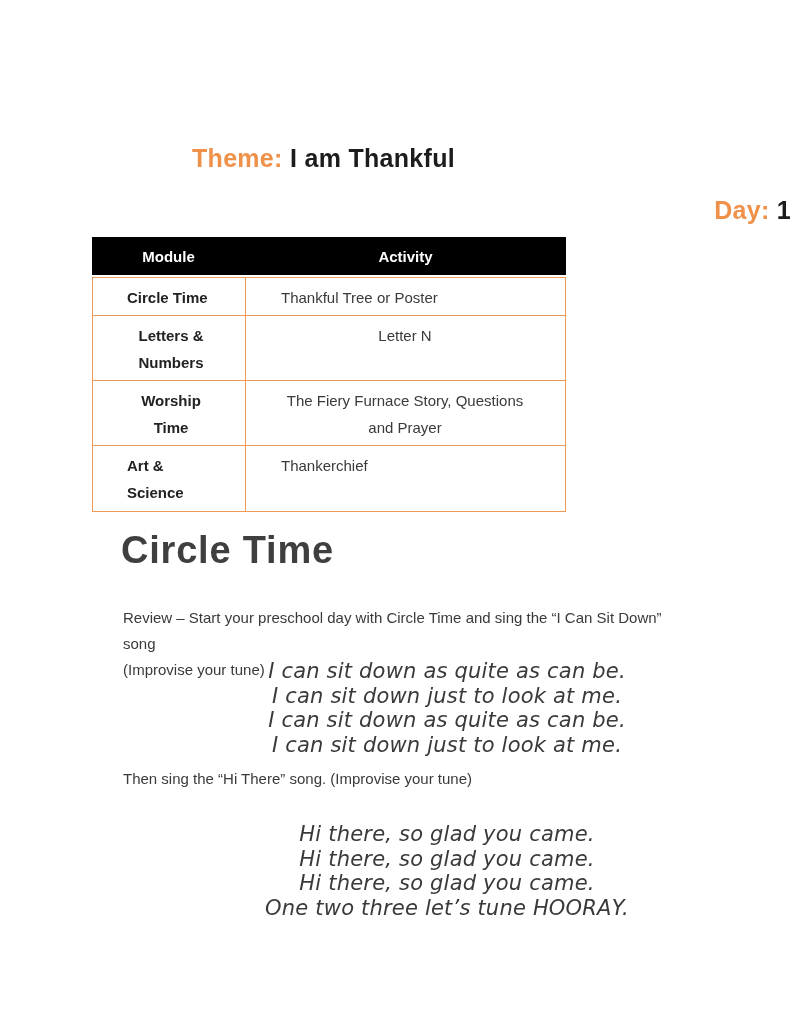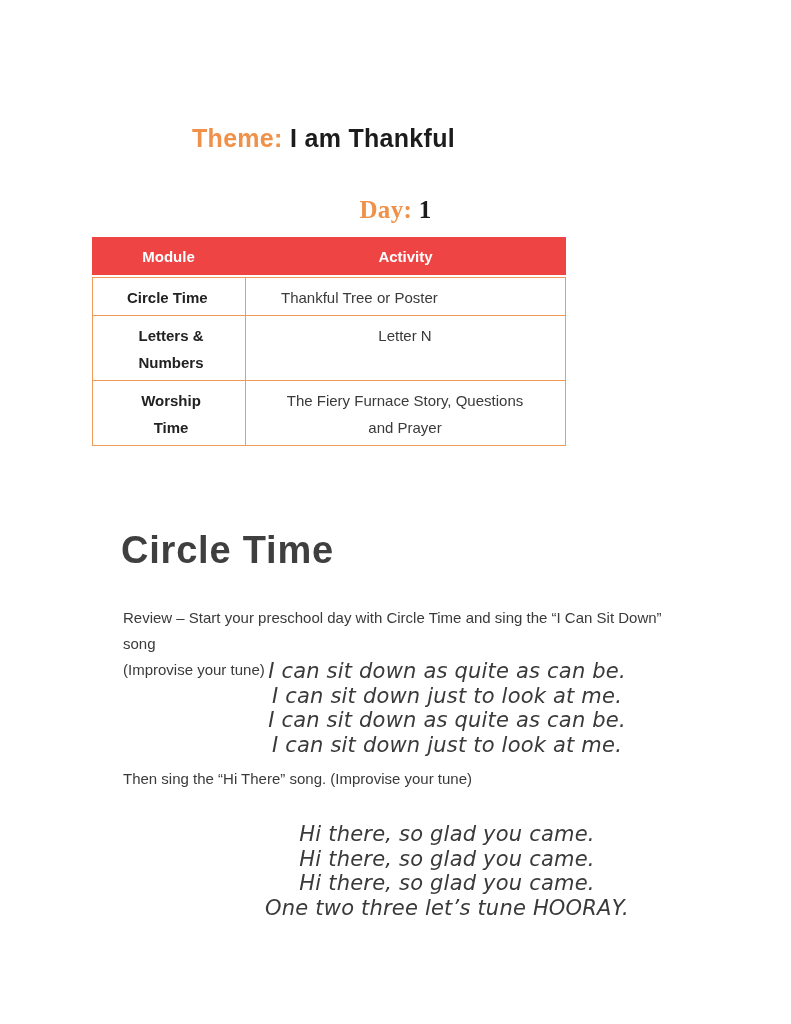--- a/index.html
+++ b/index.html
@@ -15,53 +15,52 @@
   #page {
     position: relative;
     width: 791px;
     height: 1024px;
     background: #ffffff;
   }
 
   
   .doc-title {
     position: absolute;
-    top: 124px;
+    top: 144px;
     left: 0;
     width: 647px;
     text-align: center;
     font-size: 25px;
     font-weight: bold;
     letter-spacing: 0.3px;
     color: #1c1c1c;
   }
   .doc-title .accent, .day-title .accent { color: #f0914a; }
   .day-title {
     position: absolute;
     top: 196px;
     left: 0;
     width: 791px;
-    text-align: center;
+    text-align: right;
     font-size: 25px;
     font-weight: bold;
     letter-spacing: 0.3px;
     color: #1c1c1c;
-    font-family: Liberation Serif, serif;
   }
 
   
   .schedule {
     position: absolute;
     left: 92px;
     top: 237px;
     width: 474px;
   }
   .schedule-header {
     display: flex;
-    background: #ef4444;
+    background: #000000;
     height: 38px;
     margin-bottom: 2px;
   }
   .schedule-header .hcell {
     display: flex;
     align-items: center;
     justify-content: center;
     color: #ffffff;
     font-weight: bold;
     font-size: 15px;
@@ -167,20 +166,24 @@
           <td class="activity-cell">Thankful Tree or Poster</td>
         </tr>
         <tr class="row-tall">
           <td class="module-cell">Letters &amp; Numbers</td>
           <td class="activity-cell">Letter N</td>
         </tr>
         <tr class="row-tall">
           <td class="module-cell">Worship Time</td>
           <td class="activity-cell">The Fiery Furnace Story, Questions and Prayer</td>
         </tr>
+        <tr class="row-last">
+          <td class="module-cell">Art &amp; Science</td>
+          <td class="activity-cell">Thankerchief</td>
+        </tr>
       </tbody>
     </table>
   </div>
 
   <div class="section-heading">Circle Time</div>
 
   <div class="intro">
     <div>Review – Start your preschool day with Circle Time and sing the “I Can Sit Down” song</div>
     <div>(Improvise your tune)</div>
   </div>

